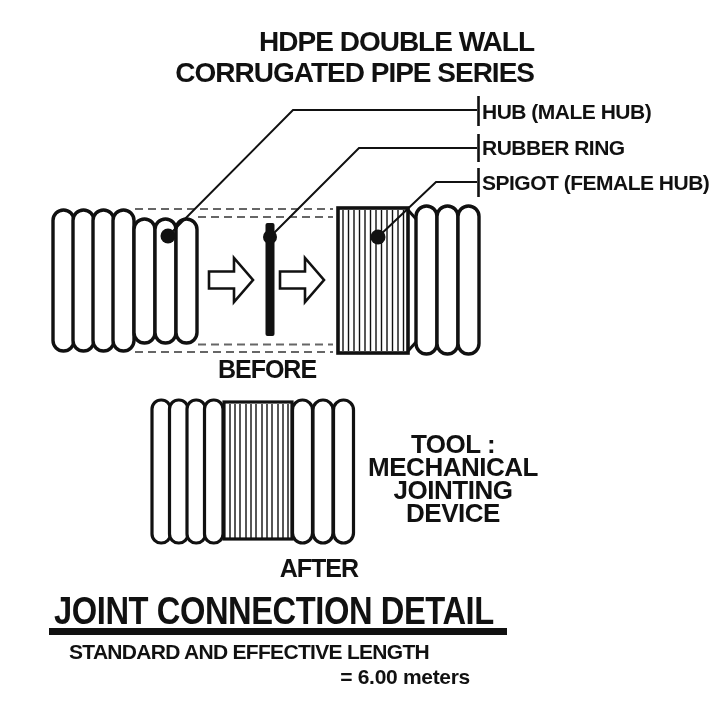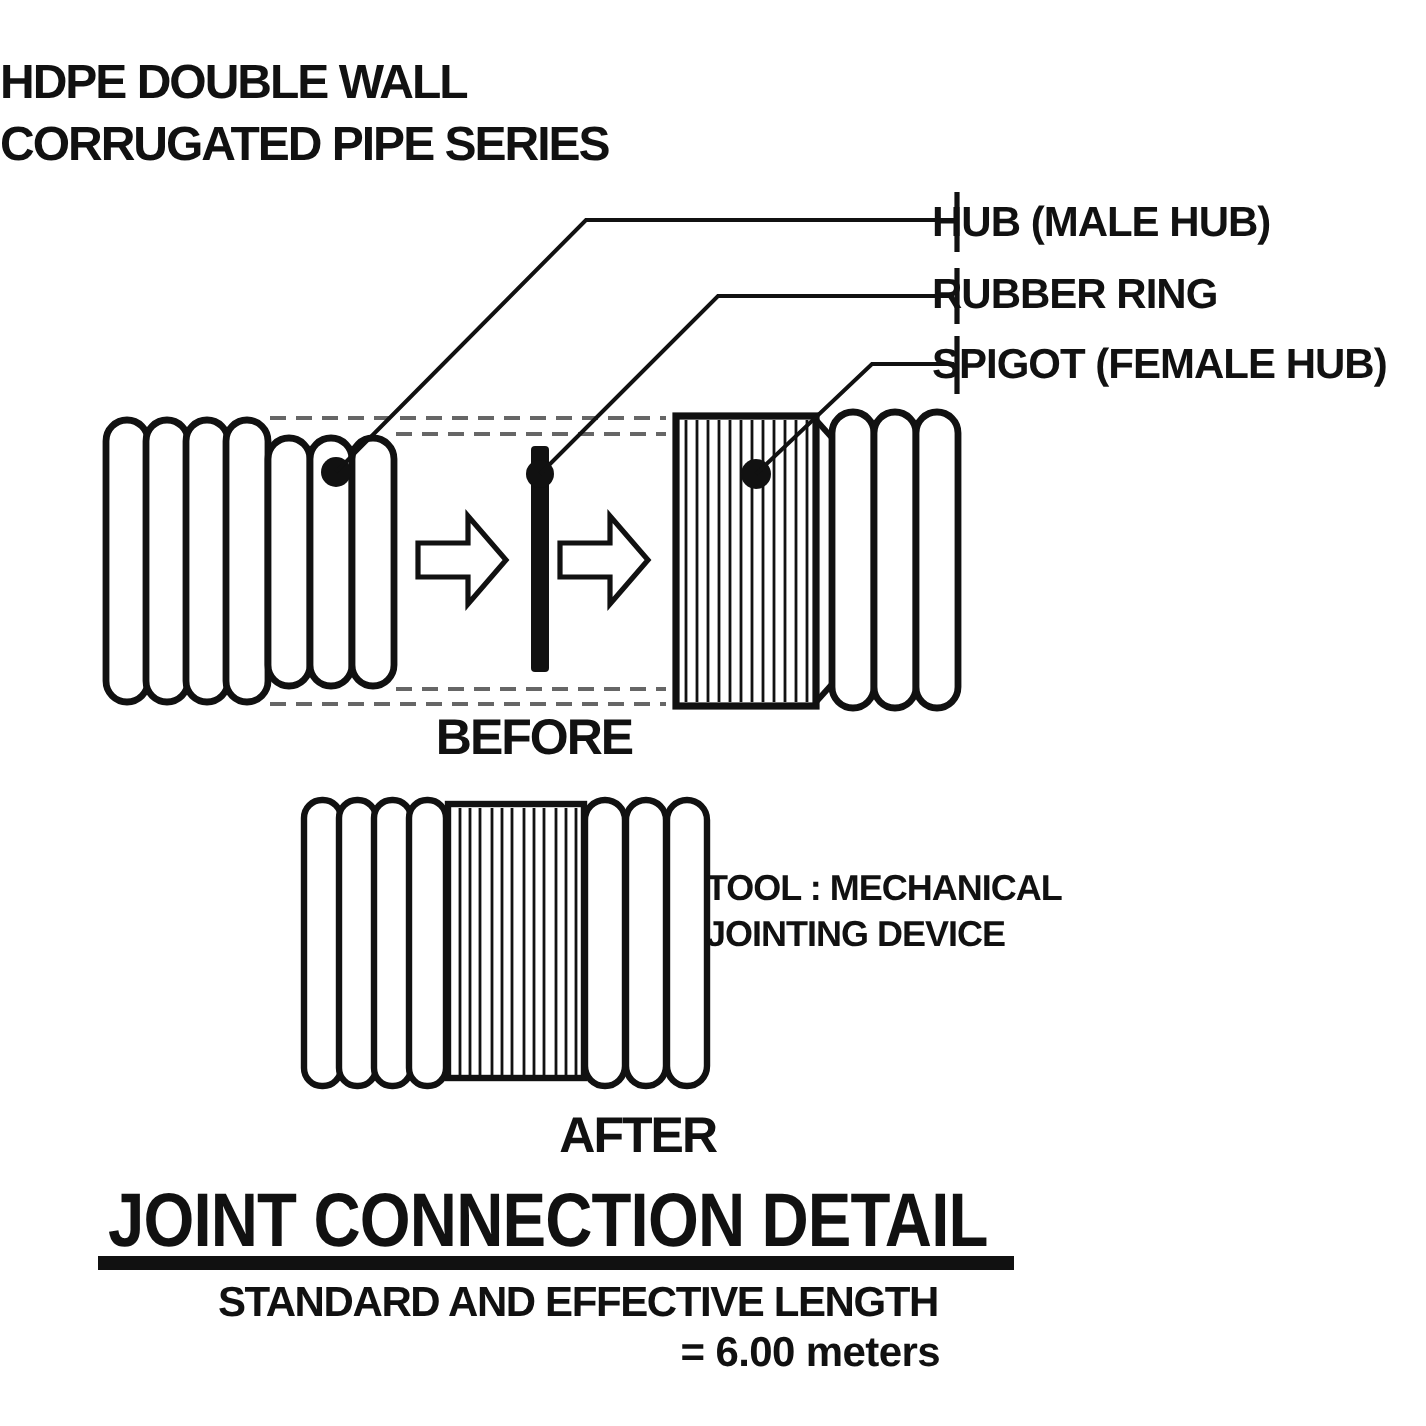--- a/index.html
+++ b/index.html
@@ -8,40 +8,40 @@
     background:#ffffff;
     font-family:"Liberation Sans", sans-serif;
     color:#111111;
     position:relative;
     overflow:hidden;
   }
   .abs{position:absolute;}
   .txt{font-weight:700;color:#111111;white-space:pre-line;}
   .title{
     left:0;top:26px;width:534px;
-    text-align:left;
-    font-size:24px;line-height:31px;letter-spacing:-1px;
+    text-align:right;
+    font-size:28px;line-height:31px;letter-spacing:-1px;
   }
   .callout{
-    left:466px;height:26px;line-height:26px;
+    left:482px;height:26px;line-height:26px;
     font-size:21px;letter-spacing:-0.5px;white-space:nowrap;
   }
   .co-hub{top:99px;}
   .co-ring{top:135px;}
   .co-spigot{top:170px;text-align:center;}
   .before-label{left:167px;top:355px;width:200px;text-align:center;font-size:25px;letter-spacing:-1px;}
   .after-label{left:158px;top:554px;width:200px;text-align:right;font-size:25px;letter-spacing:-1px;}
-  .tool-note{left:353px;top:433px;width:200px;font-size:18px;line-height:23px;letter-spacing:-0.5px;}
+  .tool-note{left:353px;top:433px;width:200px;text-align:center;font-size:26px;line-height:23px;letter-spacing:-0.5px;}
   .joint-heading{
     left:19px;top:590px;width:500px;text-align:center;
     font-size:38px;letter-spacing:-0.5px;white-space:nowrap;
     transform:scaleX(0.86);transform-origin:center;
   }
   .joint-underline{left:49px;top:628px;width:458px;height:7px;background:#111111;}
-  .sub-length{left:69px;top:640px;width:400px;text-align:right;font-size:21px;letter-spacing:-0.7px;}
+  .sub-length{left:69px;top:640px;width:400px;text-align:left;font-size:21px;letter-spacing:-0.7px;}
   .sub-meters{left:70px;top:665px;width:400px;text-align:right;font-size:21px;letter-spacing:-0.3px;}
   svg{position:absolute;left:0;top:0;}
 </style>
 </head>
 <body>
 
 <svg width="713" height="713" viewBox="0 0 713 713">
 
   <g stroke="#666666" stroke-width="2" stroke-dasharray="8 5" fill="none">
     <path d="M135 209 H333"></path>

